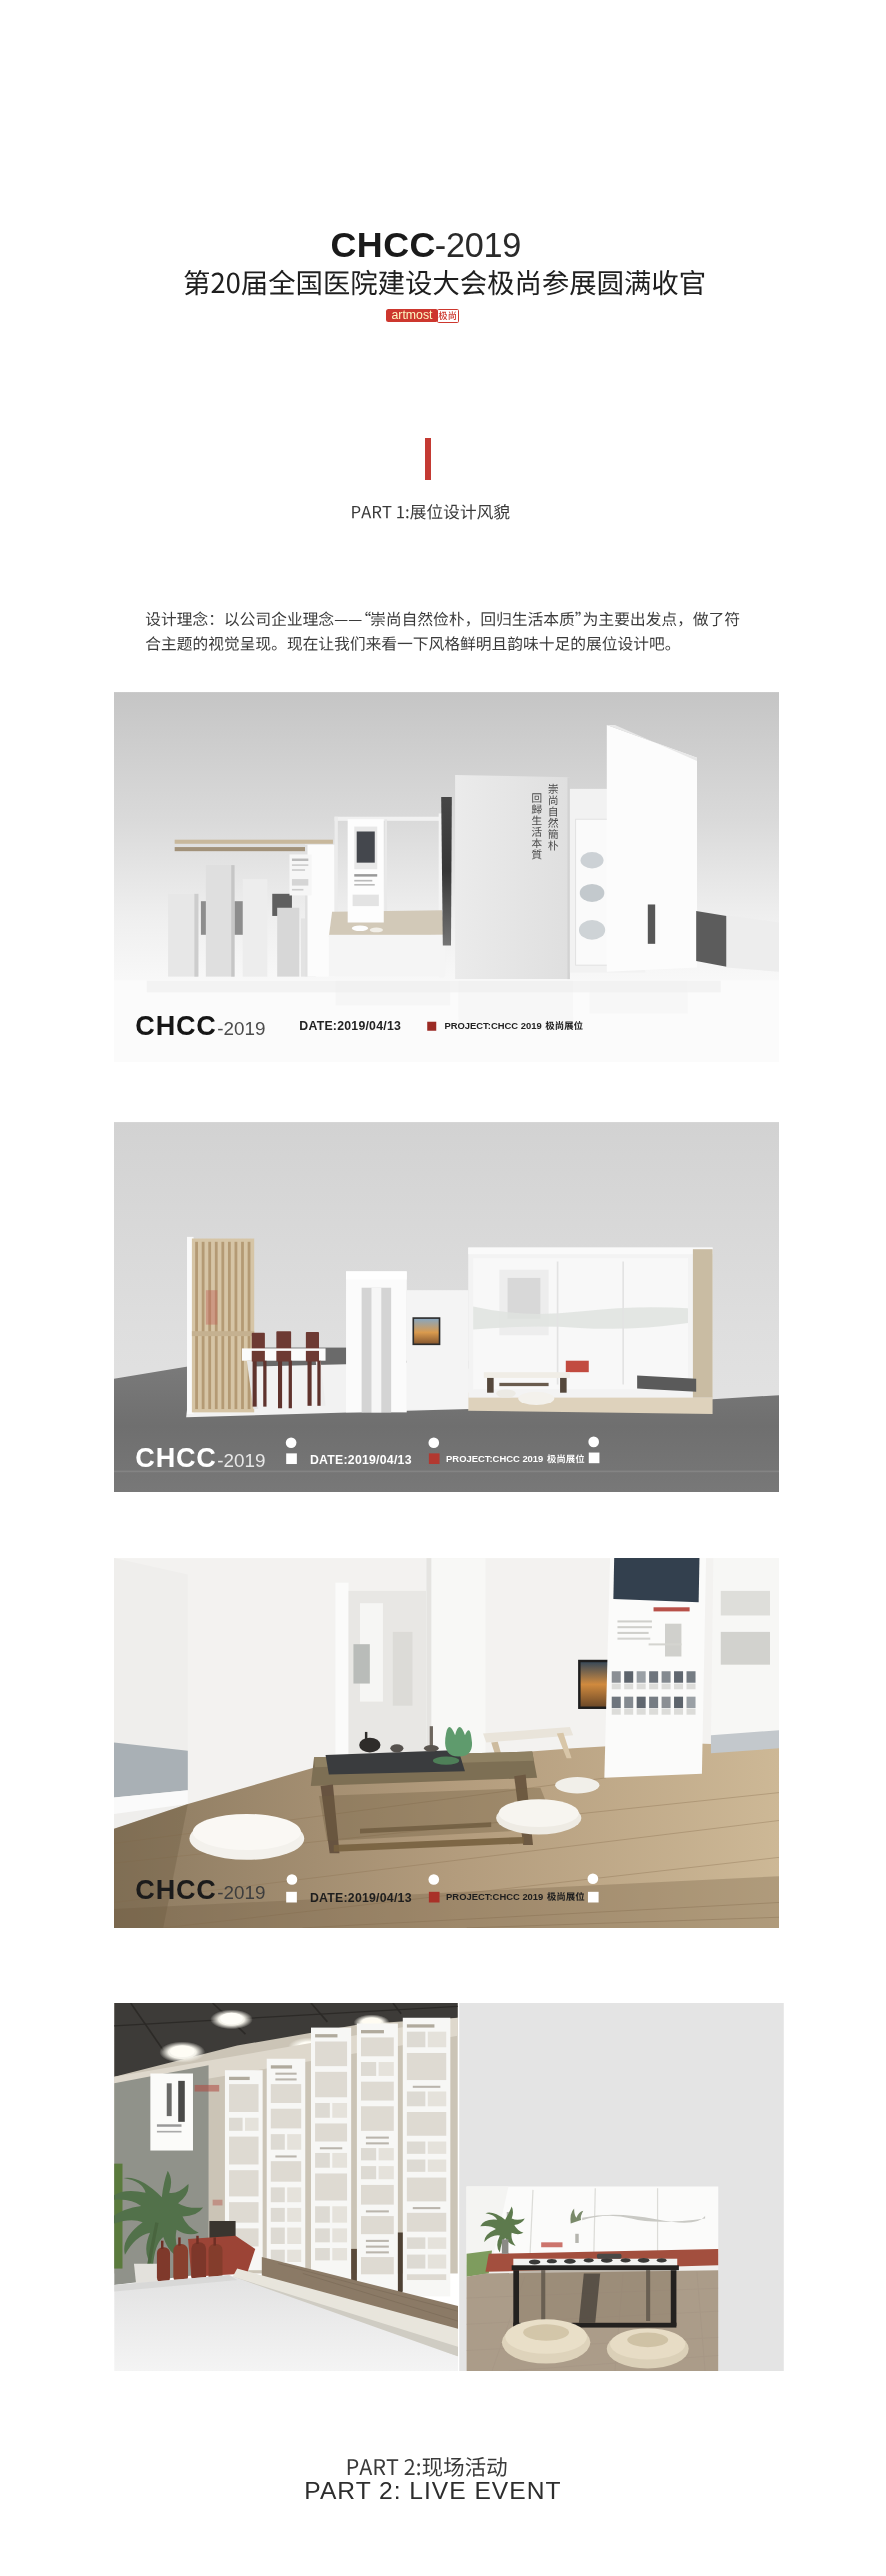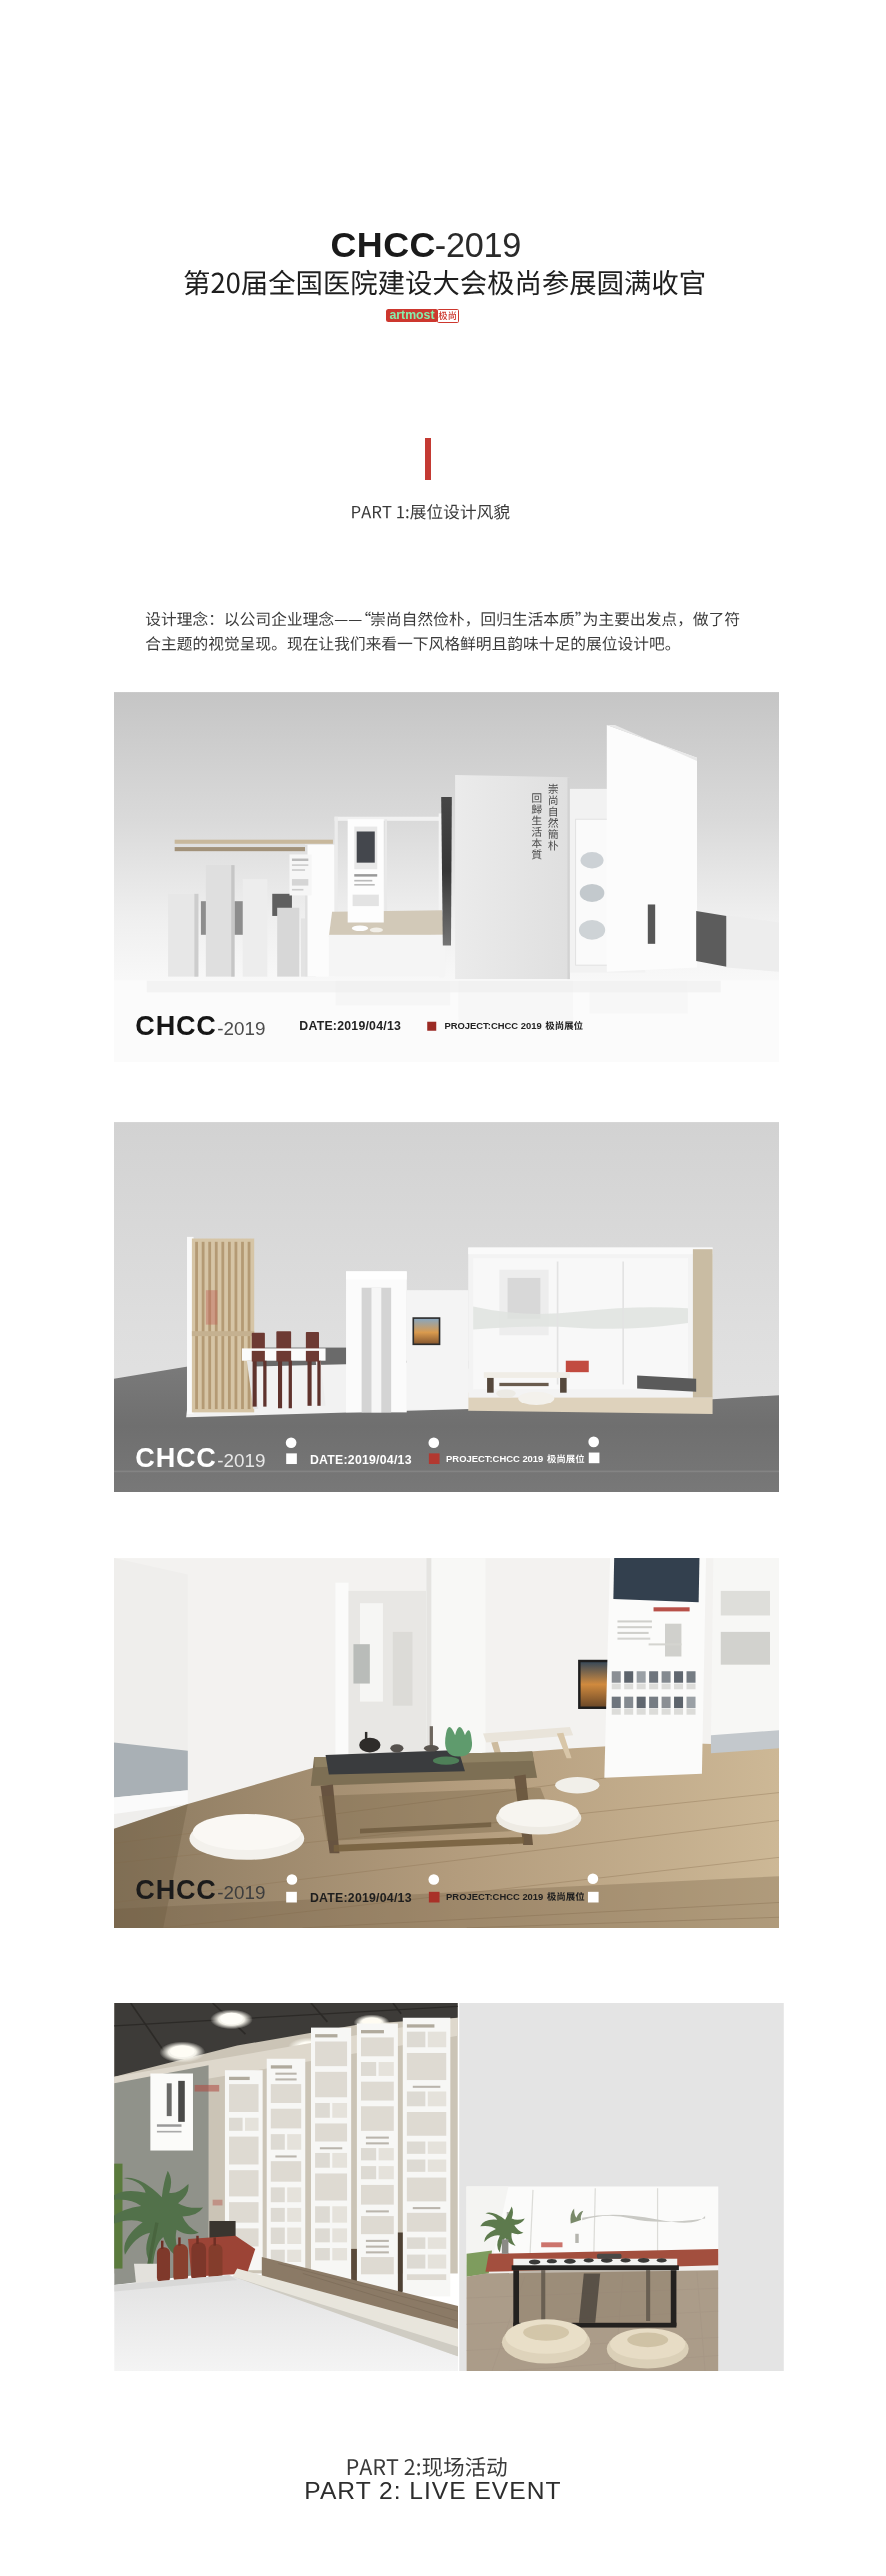--- a/index.html
+++ b/index.html
@@ -34,21 +34,21 @@
       <path transform="translate(12110 0)" d="M123 780C175 719 231 633 254 577L323 610C298 666 242 748 188 809ZM805 815C773 750 714 658 668 602L731 576C778 630 835 715 879 788ZM121 547V-80H196V477H809V15C809 0 805 -5 788 -5C771 -6 714 -6 652 -4C663 -25 674 -56 678 -77C757 -77 811 -76 842 -65C874 -52 883 -29 883 14V547H536V840H459V547ZM385 312H614V156H385ZM316 377V27H385V91H684V377Z"></path>
       <path transform="translate(13110 0)" d="M548 401C480 353 353 308 254 284C272 269 291 247 302 231C404 260 530 310 610 368ZM635 284C547 219 381 166 239 140C254 124 272 100 282 82C433 115 598 174 698 253ZM761 177C649 69 422 8 176 -17C191 -34 205 -62 213 -82C470 -50 703 18 829 144ZM179 591C202 599 233 602 404 611C390 578 374 547 356 517H53V450H307C237 365 145 299 39 253C56 239 85 209 96 194C216 254 322 338 401 450H606C681 345 801 250 915 199C926 218 950 246 966 261C867 298 761 370 691 450H950V517H443C460 548 476 581 489 615L769 628C795 605 817 583 833 564L895 609C840 670 728 754 637 810L579 771C617 746 659 717 699 686L312 672C375 710 439 757 499 808L431 845C359 775 260 710 228 693C200 676 177 665 157 663C165 643 175 607 179 591Z"></path>
       <path transform="translate(14110 0)" d="M313 -81V-80C332 -68 364 -60 615 3C613 17 615 46 618 65L402 17V222H540C609 68 736 -35 916 -81C925 -61 945 -34 961 -19C874 -1 798 31 737 76C789 104 850 141 897 177L840 217C803 186 742 145 691 116C659 147 632 182 611 222H950V288H741V393H910V457H741V550H670V457H469V550H400V457H249V393H400V288H221V222H331V60C331 15 301 -8 282 -18C293 -32 308 -63 313 -81ZM469 393H670V288H469ZM216 727H815V625H216ZM141 792V498C141 338 132 115 31 -42C50 -50 83 -69 98 -81C202 83 216 328 216 498V559H890V792Z"></path>
       <path transform="translate(15110 0)" d="M337 631H656V555H337ZM271 684V502H727V684ZM470 352V294C470 236 449 154 182 103C197 88 215 62 223 46C503 111 537 212 537 291V352ZM521 161C601 126 707 74 761 42L792 97C736 128 629 177 551 210ZM246 442V183H314V383H681V188H751V442ZM81 799V-79H154V-41H844V-79H919V799ZM154 21V736H844V21Z"></path>
       <path transform="translate(16110 0)" d="M91 767C143 735 210 688 241 655L290 711C256 743 190 788 137 818ZM42 491C96 463 164 420 198 390L243 448C208 477 140 518 86 543ZM63 -10 129 -58C178 33 236 153 280 255L221 302C173 192 108 65 63 -10ZM293 587V523H509L507 433H319V-76H392V366H502C491 251 463 162 396 99C411 90 437 68 447 56C489 100 517 152 535 213C556 187 575 159 585 139L628 182C613 209 582 248 552 279C557 307 561 335 564 366H680C669 240 641 142 573 72C588 64 614 43 625 34C668 83 696 142 715 211C743 168 769 122 783 89L833 129C815 173 771 240 731 291C735 315 738 340 740 366H852V-4C852 -16 849 -20 835 -21C822 -22 779 -22 730 -20C737 -35 746 -57 750 -73C820 -73 863 -72 888 -64C914 -54 922 -38 922 -4V433H745L748 523H951V587ZM568 433 571 523H687L685 433ZM702 840V759H536V840H466V759H298V695H466V618H536V695H702V618H772V695H945V759H772V840Z"></path>
       <path transform="translate(17110 0)" d="M588 574H805C784 447 751 338 703 248C651 340 611 446 583 559ZM577 840C548 666 495 502 409 401C426 386 453 353 463 338C493 375 519 418 543 466C574 361 613 264 662 180C604 96 527 30 426 -19C442 -35 466 -66 475 -81C570 -30 645 35 704 115C762 34 830 -31 912 -76C923 -57 947 -29 964 -15C878 27 806 95 747 178C811 285 853 416 881 574H956V645H611C628 703 643 765 654 828ZM92 100C111 116 141 130 324 197V-81H398V825H324V270L170 219V729H96V237C96 197 76 178 61 169C73 152 87 119 92 100Z"></path>
       <path transform="translate(18110 0)" d="M277 521H721V396H277ZM201 587V-79H277V-34H755V-74H832V235H277V330H795V587ZM277 167H755V33H277ZM448 829C460 803 473 771 482 744H75V566H150V673H846V566H925V744H565C556 775 540 814 523 845Z"></path>
     </g>
   </svg>
 
-<div class="abs" style="left:386px;top:309px;width:52px;height:13px;background:#cd372e;border-radius:2.5px;color:#86efac;font-size:12.3px;font-weight:bold;text-align:center;line-height:13px;">artmost</div>
+<div class="abs" style="left:386px;top:309px;width:52px;height:13px;background:#cd372e;border-radius:2.5px;color:#fef9c3;font-size:12.3px;font-weight:normal;text-align:center;line-height:13px;">artmost</div>
 
 <div class="abs" style="left:437px;top:309px;width:19.7px;height:11.5px;border:0.8px solid #cd372e;border-radius:1.6px;background:#fff;"></div>
 <svg class="abs" style="left:437px;top:309px" width="21.3" height="13" viewBox="0 0 26 16">
     <g transform="translate(1.5 12.5) scale(0.01150 -0.01150)" fill="#cd372e">
       <path transform="translate(0 0)" d="M182 844V654H56V566H177C147 436 88 284 26 203C41 179 63 137 73 110C113 169 151 260 182 357V-83H268V428C293 381 319 328 332 296L388 361C370 391 292 512 268 543V566H371V654H268V844ZM384 781V694H489C477 372 437 120 286 -30C307 -42 349 -71 364 -85C455 16 507 149 538 312C572 239 612 173 658 115C607 61 548 18 483 -14C504 -28 536 -63 549 -85C611 -52 669 -8 720 47C775 -6 837 -49 908 -81C922 -57 950 -22 971 -4C899 25 835 67 780 119C850 218 904 342 934 495L877 518L860 515H768C791 597 816 697 836 781ZM579 694H725C704 601 677 501 654 432H829C804 337 766 255 717 187C649 270 597 371 563 480C570 547 575 619 579 694Z"></path>
       <path transform="translate(1000 0)" d="M114 780C164 718 217 632 239 576L327 618C303 674 250 756 197 816ZM794 823C764 756 708 665 663 609L743 577C788 631 844 714 889 789ZM116 555V-84H210V466H795V28C795 14 790 9 774 8C757 8 702 7 646 9C660 -15 674 -55 677 -81C755 -81 809 -80 843 -65C878 -50 888 -23 888 26V555H547V844H450V555ZM402 299H598V166H402ZM316 380V23H402V86H685V380Z"></path>
     </g>
   </svg>
 
 <div class="abs" style="left:425px;top:438px;width:5.7px;height:42px;background:#c43a33;"></div>

